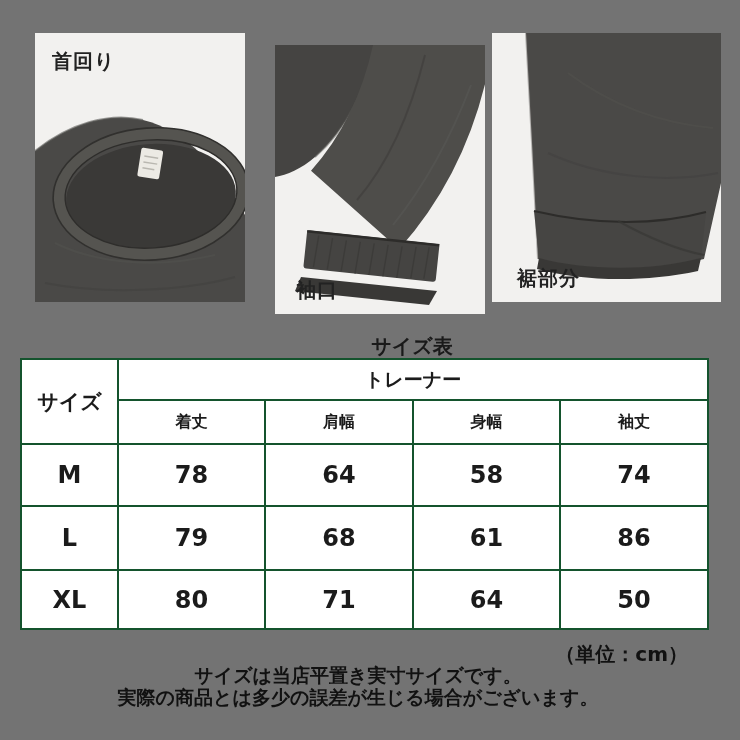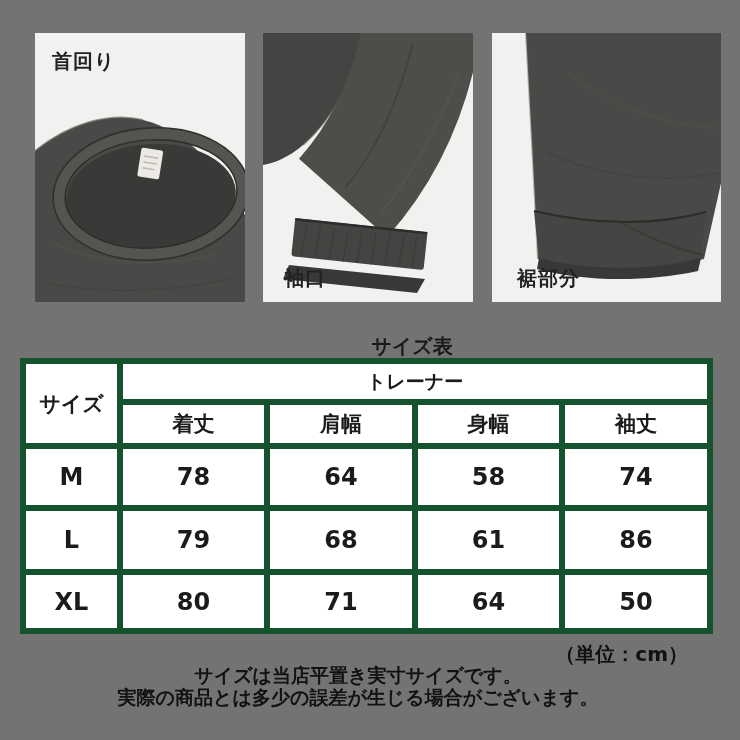--- a/index.html
+++ b/index.html
@@ -36,32 +36,32 @@
     position:absolute;left:117px;top:333px;width:590px;
     text-align:center;font-size:20px;font-weight:700;color:#1a1a1a;
   }
   table.size-table{
     position:absolute;left:20px;top:358px;
     width:687px;
     border-collapse:collapse;table-layout:fixed;
     background:#ffffff;
   }
   table.size-table th,table.size-table td{
-    border:6px solid #14532d;
+    border:2px solid #14532d;
     text-align:center;vertical-align:middle;
     padding:0;color:#1b1b1b;font-weight:700;
   }
   tr.group-row{height:41px;}
   tr.measure-row{height:44px;}
   tr.data-row-m{height:62px;}
   tr.data-row-l{height:64px;}
   tr.data-row-xl{height:59px;}
   .corner-h{font-size:21px;}
   .group-h{font-size:19px;}
-  .measure-h{font-size:21px;}
+  .measure-h{font-size:16px;}
   .size-cell{font-size:24px;}
   .value-cell{font-size:24px;}
 
   
   .unit-note{
     position:absolute;right:52px;top:641px;
     font-size:20px;font-weight:700;color:#111111;white-space:nowrap;
   }
   .footnote{
     position:absolute;left:0;top:664px;width:716px;
@@ -93,21 +93,21 @@
         <line x1="108" y1="130" x2="122" y2="130" stroke="#b9b7b0" stroke-width="1.5"></line>
         <line x1="108" y1="136" x2="120" y2="136" stroke="#b9b7b0" stroke-width="1.5"></line>
       </g>
 
       <path d="M20,210 C60,230 120,236 180,222" fill="none" stroke="#555450" stroke-width="2" opacity="0.45"></path>
       <path d="M10,250 C70,262 150,258 200,244" fill="none" stroke="#403f3d" stroke-width="2" opacity="0.5"></path>
     </svg>
     <figcaption class="photo-label">首回り</figcaption>
   </figure>
 
-  <figure class="photo" id="photo-cuff" style="margin:0;">
+  <figure class="photo" id="photo-cuff" style="margin:12px;">
     <svg viewBox="0 0 210 269">
       <rect x="0" y="0" width="210" height="269" fill="#f2f1ef"></rect>
 
       <path d="M0,0 L100,0 C92,42 72,84 40,112 C26,124 12,130 0,132 Z" fill="#454442"></path>
       <path d="M100,0 C92,42 72,84 40,112" fill="none" stroke="#5a5956" stroke-width="2" opacity="0.5"></path>
 
       <path d="M162,-25 C152,55 122,118 80,165" fill="none" stroke="#4e4d4a" stroke-width="118" stroke-linecap="butt"></path>
       <path d="M150,10 C135,70 112,120 82,155" fill="none" stroke="#3d3c3a" stroke-width="2" opacity="0.6"></path>
       <path d="M196,40 C175,95 150,140 118,180" fill="none" stroke="#5c5b58" stroke-width="2" opacity="0.45"></path>
 

